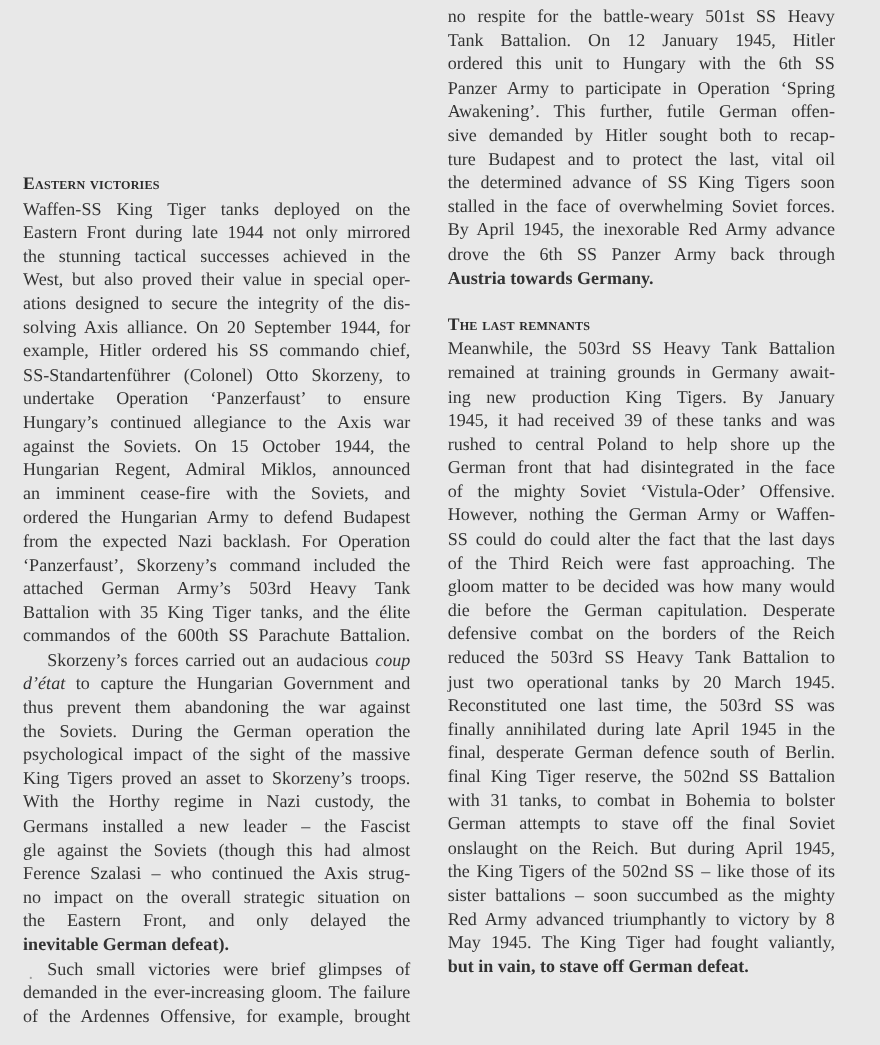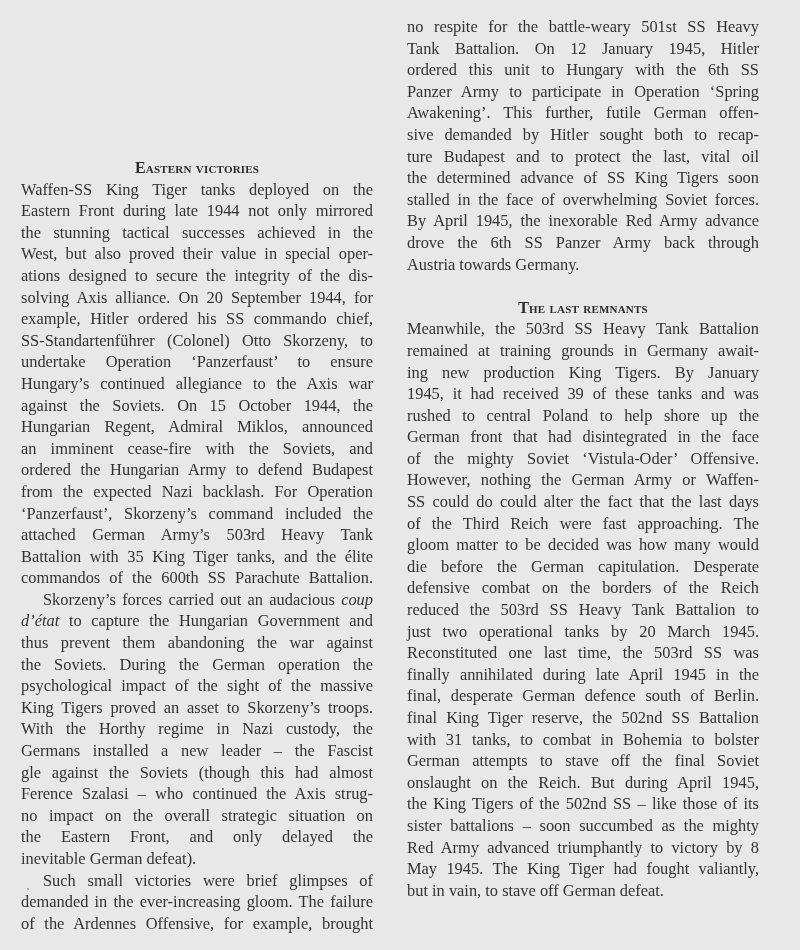--- a/index.html
+++ b/index.html
@@ -19,23 +19,22 @@
       position: absolute;
       left: 0; top: 0;
       width: 800px; height: 950px;
       background: #e8e8e8;
     }
     .col {
       position: absolute;
       width: 352px;
     }
     .col-left { left: 21px; top: 157px; }
-    .col-right { left: 407px; top: 16px; }
+    .col-right { left: 407px; top: 4px; }
     .heading {
-      text-align: center;
       font-family: "Liberation Serif", "DejaVu Serif", serif;
       font-weight: bold;
       font-variant: small-caps;
       font-size: 16px;
       line-height: 21.6px;
       height: 21.6px;
       letter-spacing: 0.2px;
       color: #2b2b2b;
       margin: 0;
     }
@@ -45,20 +44,21 @@
       font-size: 16.4px;
       line-height: 21.6px;
       height: 21.6px;
       white-space: nowrap;
       text-align: justify;
       text-align-last: justify;
       overflow: visible;
     }
     .line.last {
       text-align-last: left;
+      font-weight: bold;
     }
     .line.indent {
       padding-left: 22px;
       box-sizing: border-box;
     }
     .gap { height: 21.6px; }
     em { font-style: italic; }
     .speck {
       position: absolute;
       left: 27px; top: 888px;

